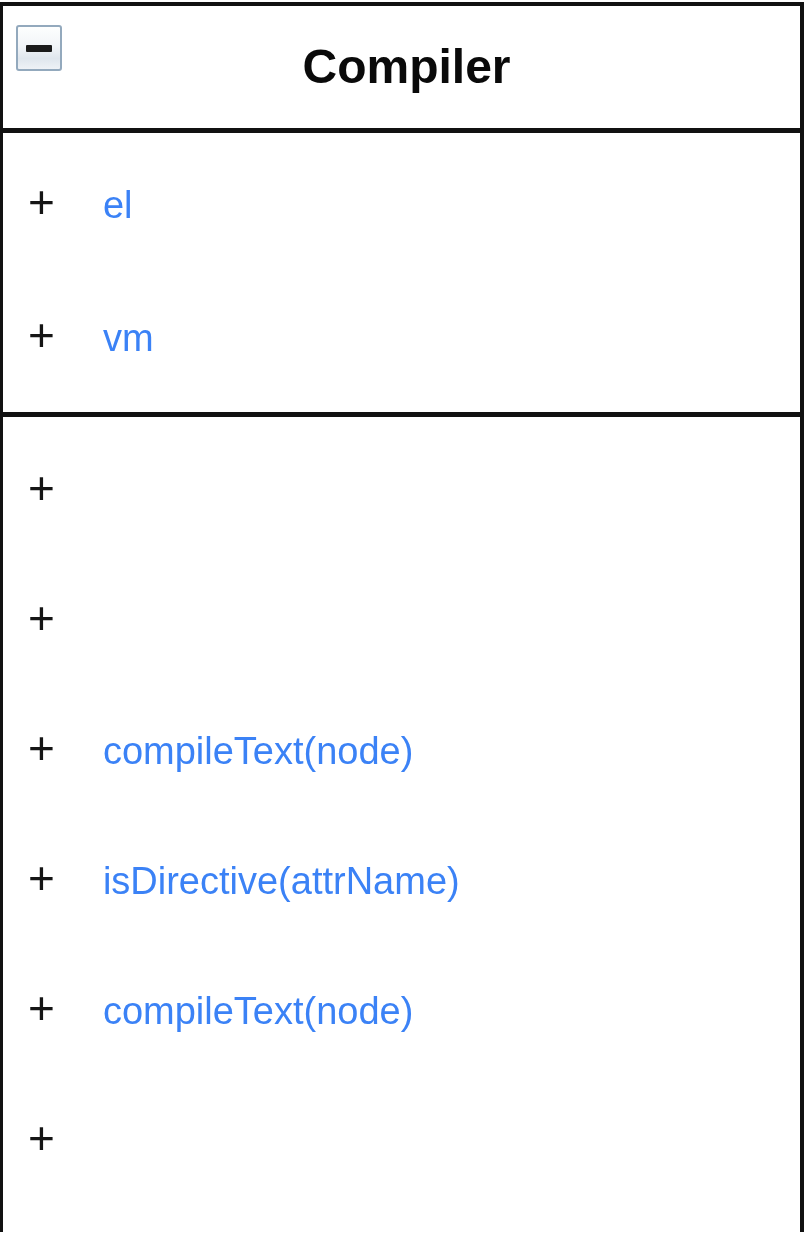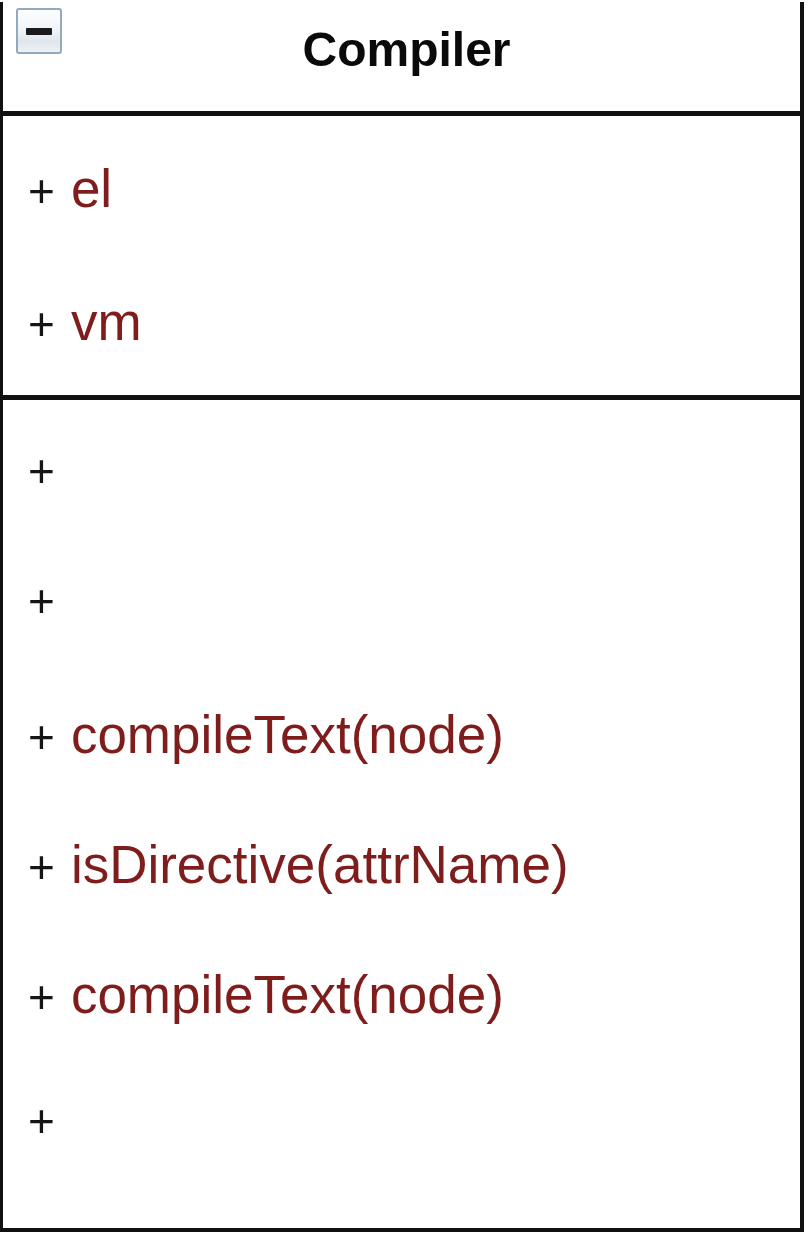--- a/index.html
+++ b/index.html
@@ -20,21 +20,20 @@
     left: 0px;
     top: 2px;
     width: 804px;
     height: 1230px;
     box-sizing: border-box;
     background: #ffffff;
     border: 4px solid #111111;
     border-left-width: 3px;
     display: flex;
     flex-direction: column;
-    justify-content: flex-end;
   }
 
   
   .class-header {
     position: relative;
     height: 122px;
     flex: 0 0 122px;
     border-bottom: 5px solid #111111;
     display: flex;
     align-items: center;
@@ -101,22 +100,23 @@
   .compartment-operations .member-row {
     height: 130px;
   }
 
   .member-visibility {
     font-size: 46px;
     color: #151515;
     margin-right: 16px;
   }
   .member-name {
-    font-size: 53px;
-    color: #7f1d1d;
+    font-size: 38px;
+    color: #3b82f6;
+    margin-left: 32px;
   }
 </style>
 </head>
 <body>
 
 <div class="uml-class">
 
   <div class="class-header">
     <div class="collapse-toggle">
       <span class="minus-bar"></span>

